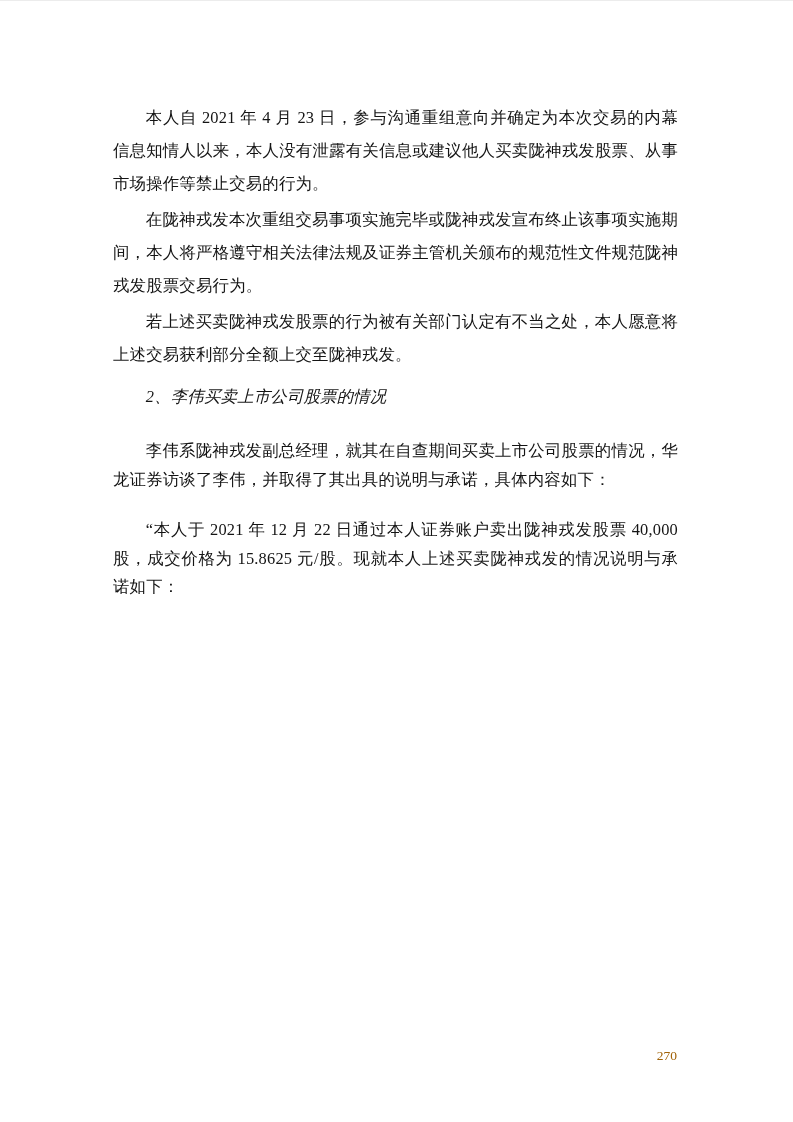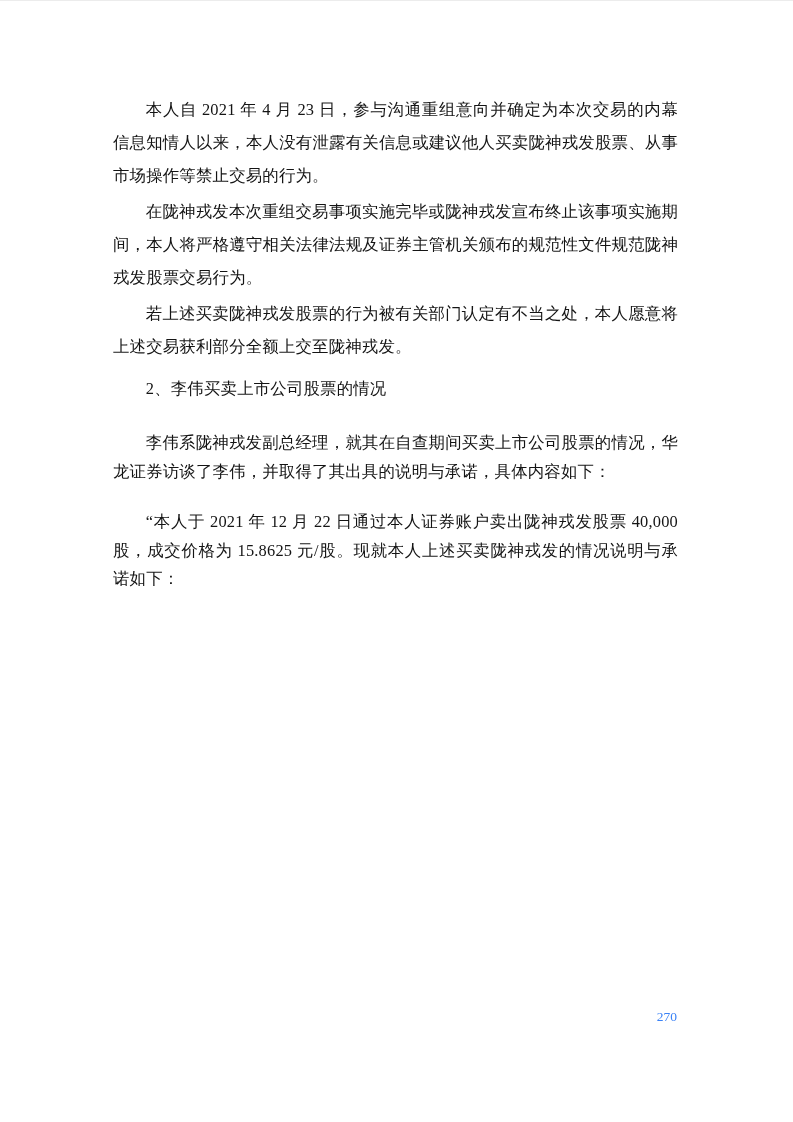--- a/index.html
+++ b/index.html
@@ -14,21 +14,21 @@
     background: #ffffff;
     color: #141414;
     font-family: "Liberation Serif", "DejaVu Serif", serif;
     overflow: hidden;
     border-top: 1px solid #ececec;
     box-sizing: border-box;
   }
   .content {
     position: absolute;
     left: 113px;
-    top: 0;
+    top: 8px;
     width: 565px;
   }
   .content p {
     margin: 0;
     padding: 0;
     font-size: 16.4px;
     text-align: justify;
     text-indent: 2em;
     letter-spacing: 0.2px;
   }
@@ -38,32 +38,33 @@
   p.sa + p.sa { margin-top: 3px; }
   
   .heading {
     margin: 9px 0 0 0;
     font-size: 16.4px;
     font-weight: normal;
     line-height: 33px;
     text-indent: 2em;
     text-align: left;
     letter-spacing: 0.2px;
+    font-style: italic;
   }
   
   p.sb { line-height: 28.6px; }
   p.sb.first { margin-top: 24px; }
   p.sb + p.sb { margin-top: 22px; }
   .page-number {
     position: absolute;
-    top: 1008px;
+    top: 1047px;
     right: 116px;
     font-size: 13.5px;
     line-height: 15px;
-    color: #3b82f6;
+    color: #a16207;
   }
 </style>
 </head>
 <body>
 
 <div class="page">
   <div class="content">
 
     <p class="sa first">本人自 2021 年 4 月 23 日，参与沟通重组意向并确定为本次交易的内幕信息知情人以来，本人没有泄露有关信息或建议他人买卖陇神戎发股票、从事市场操作等禁止交易的行为。</p>
 

